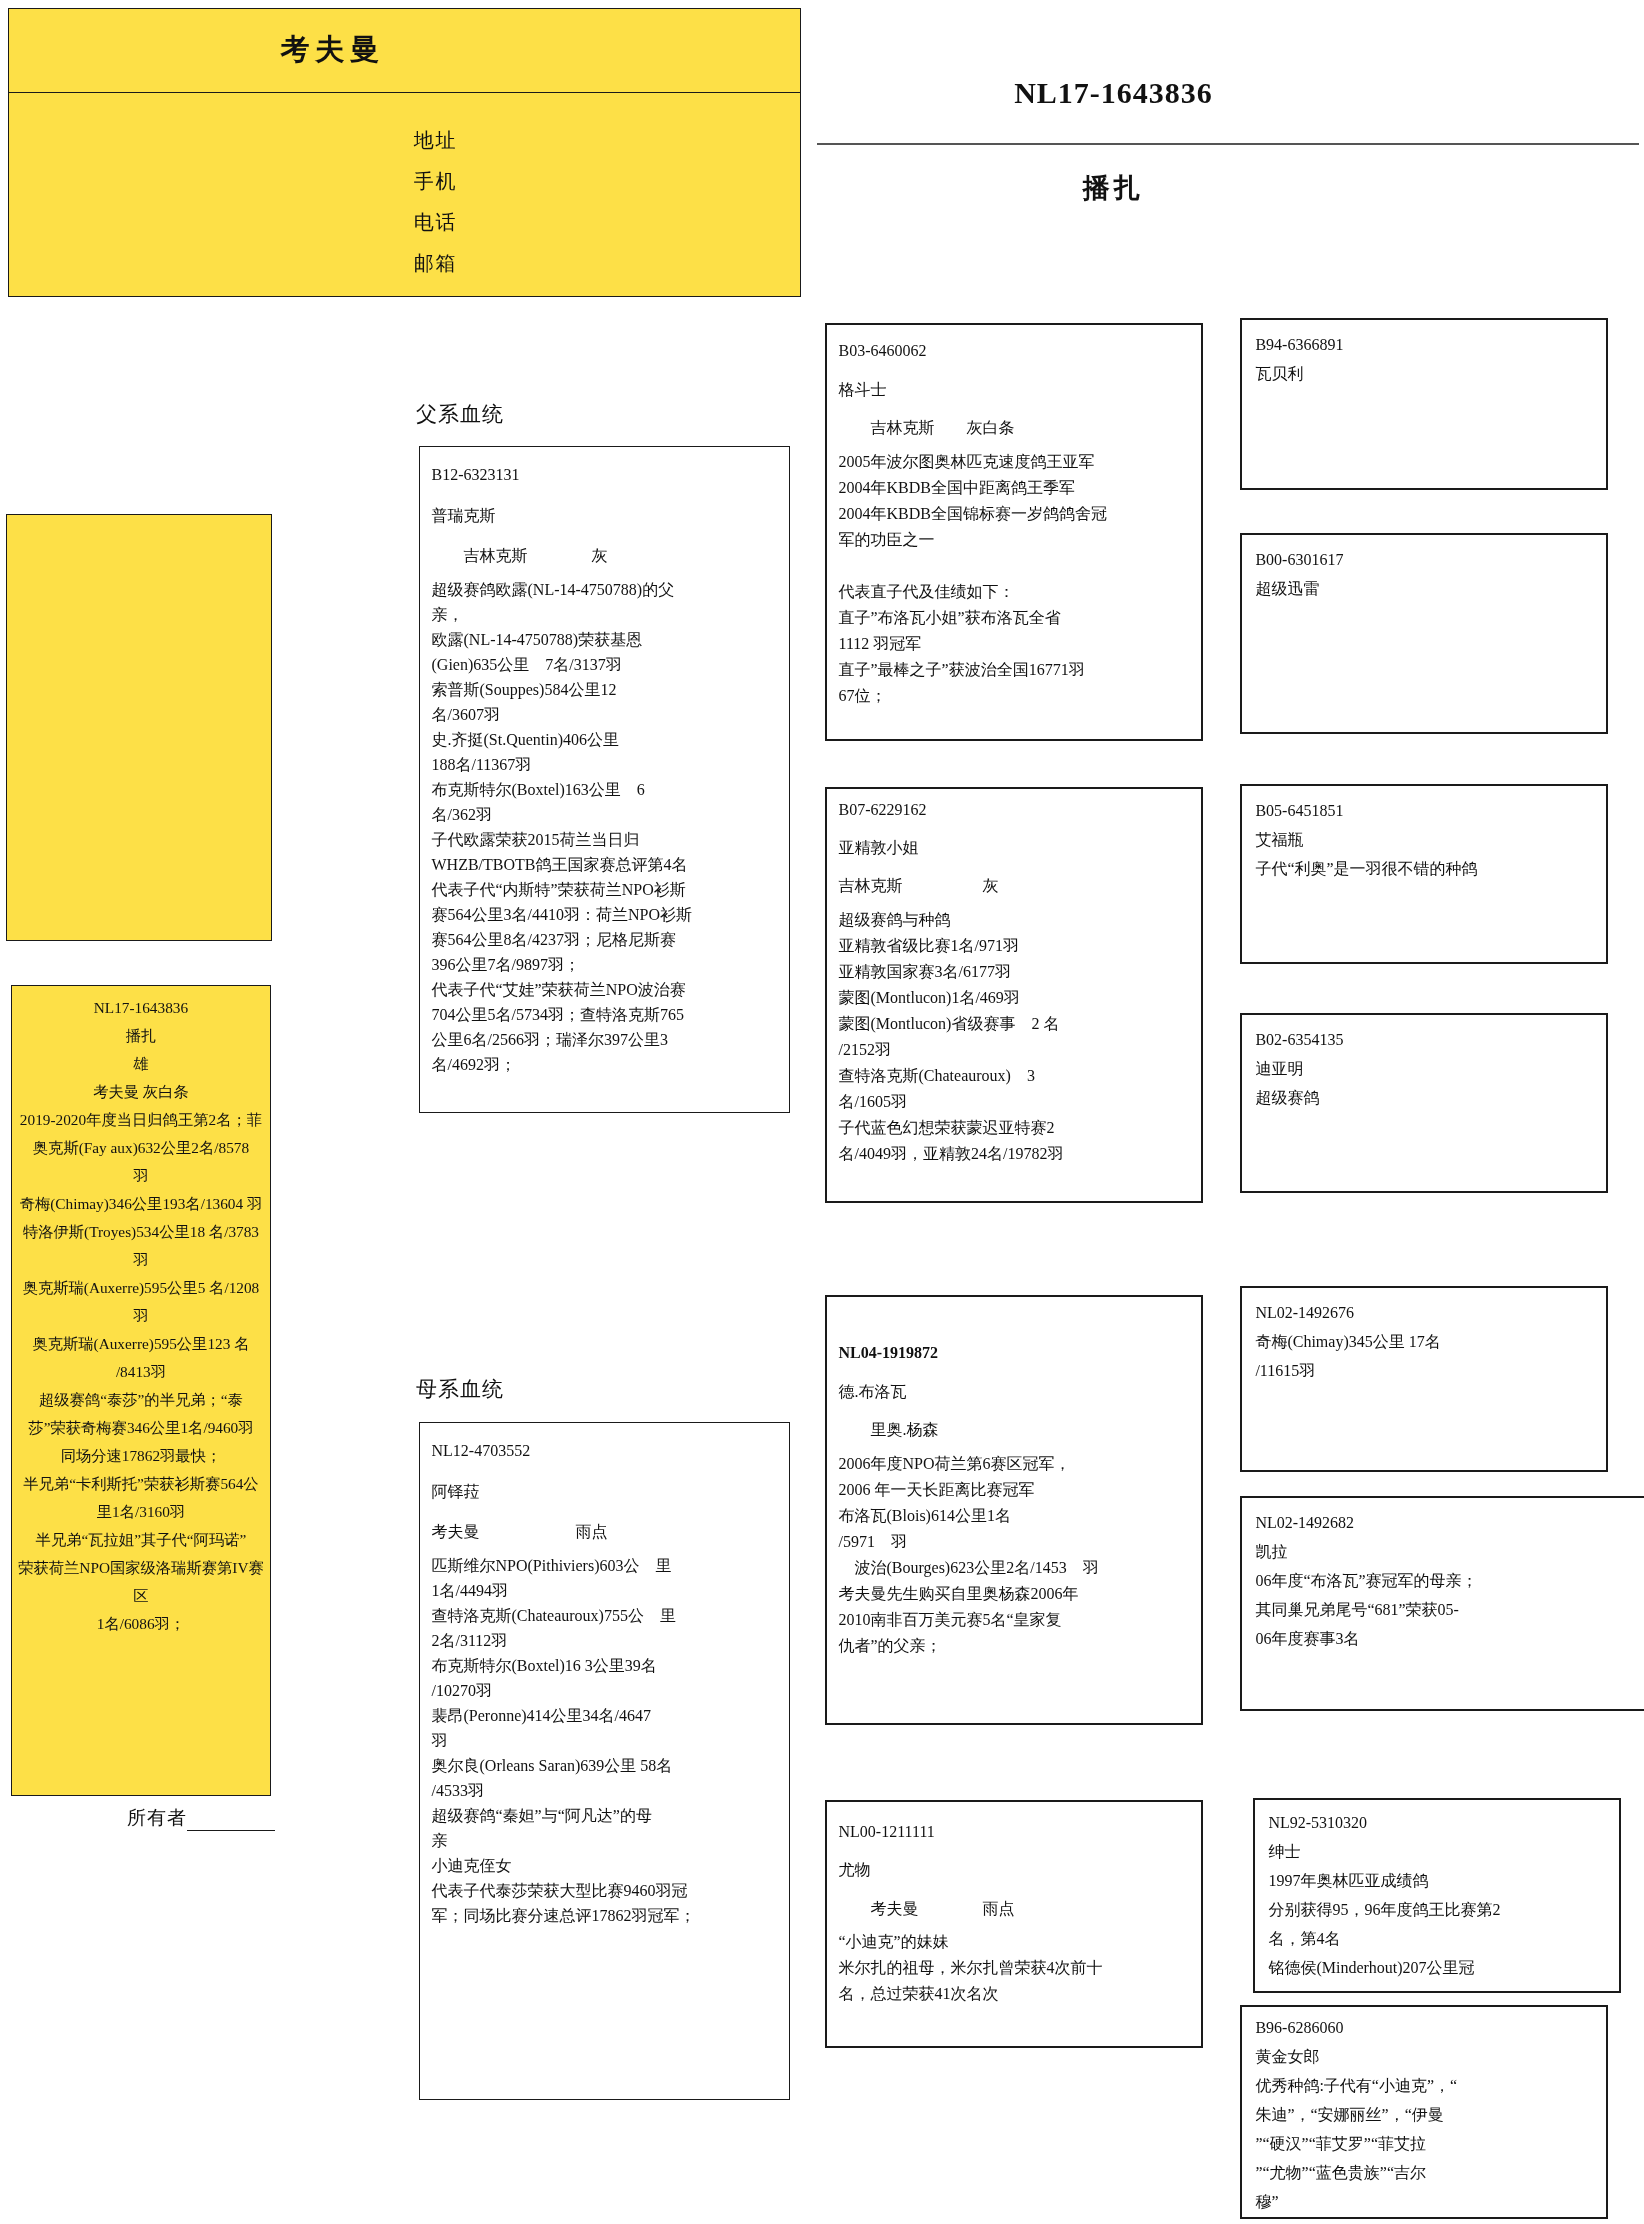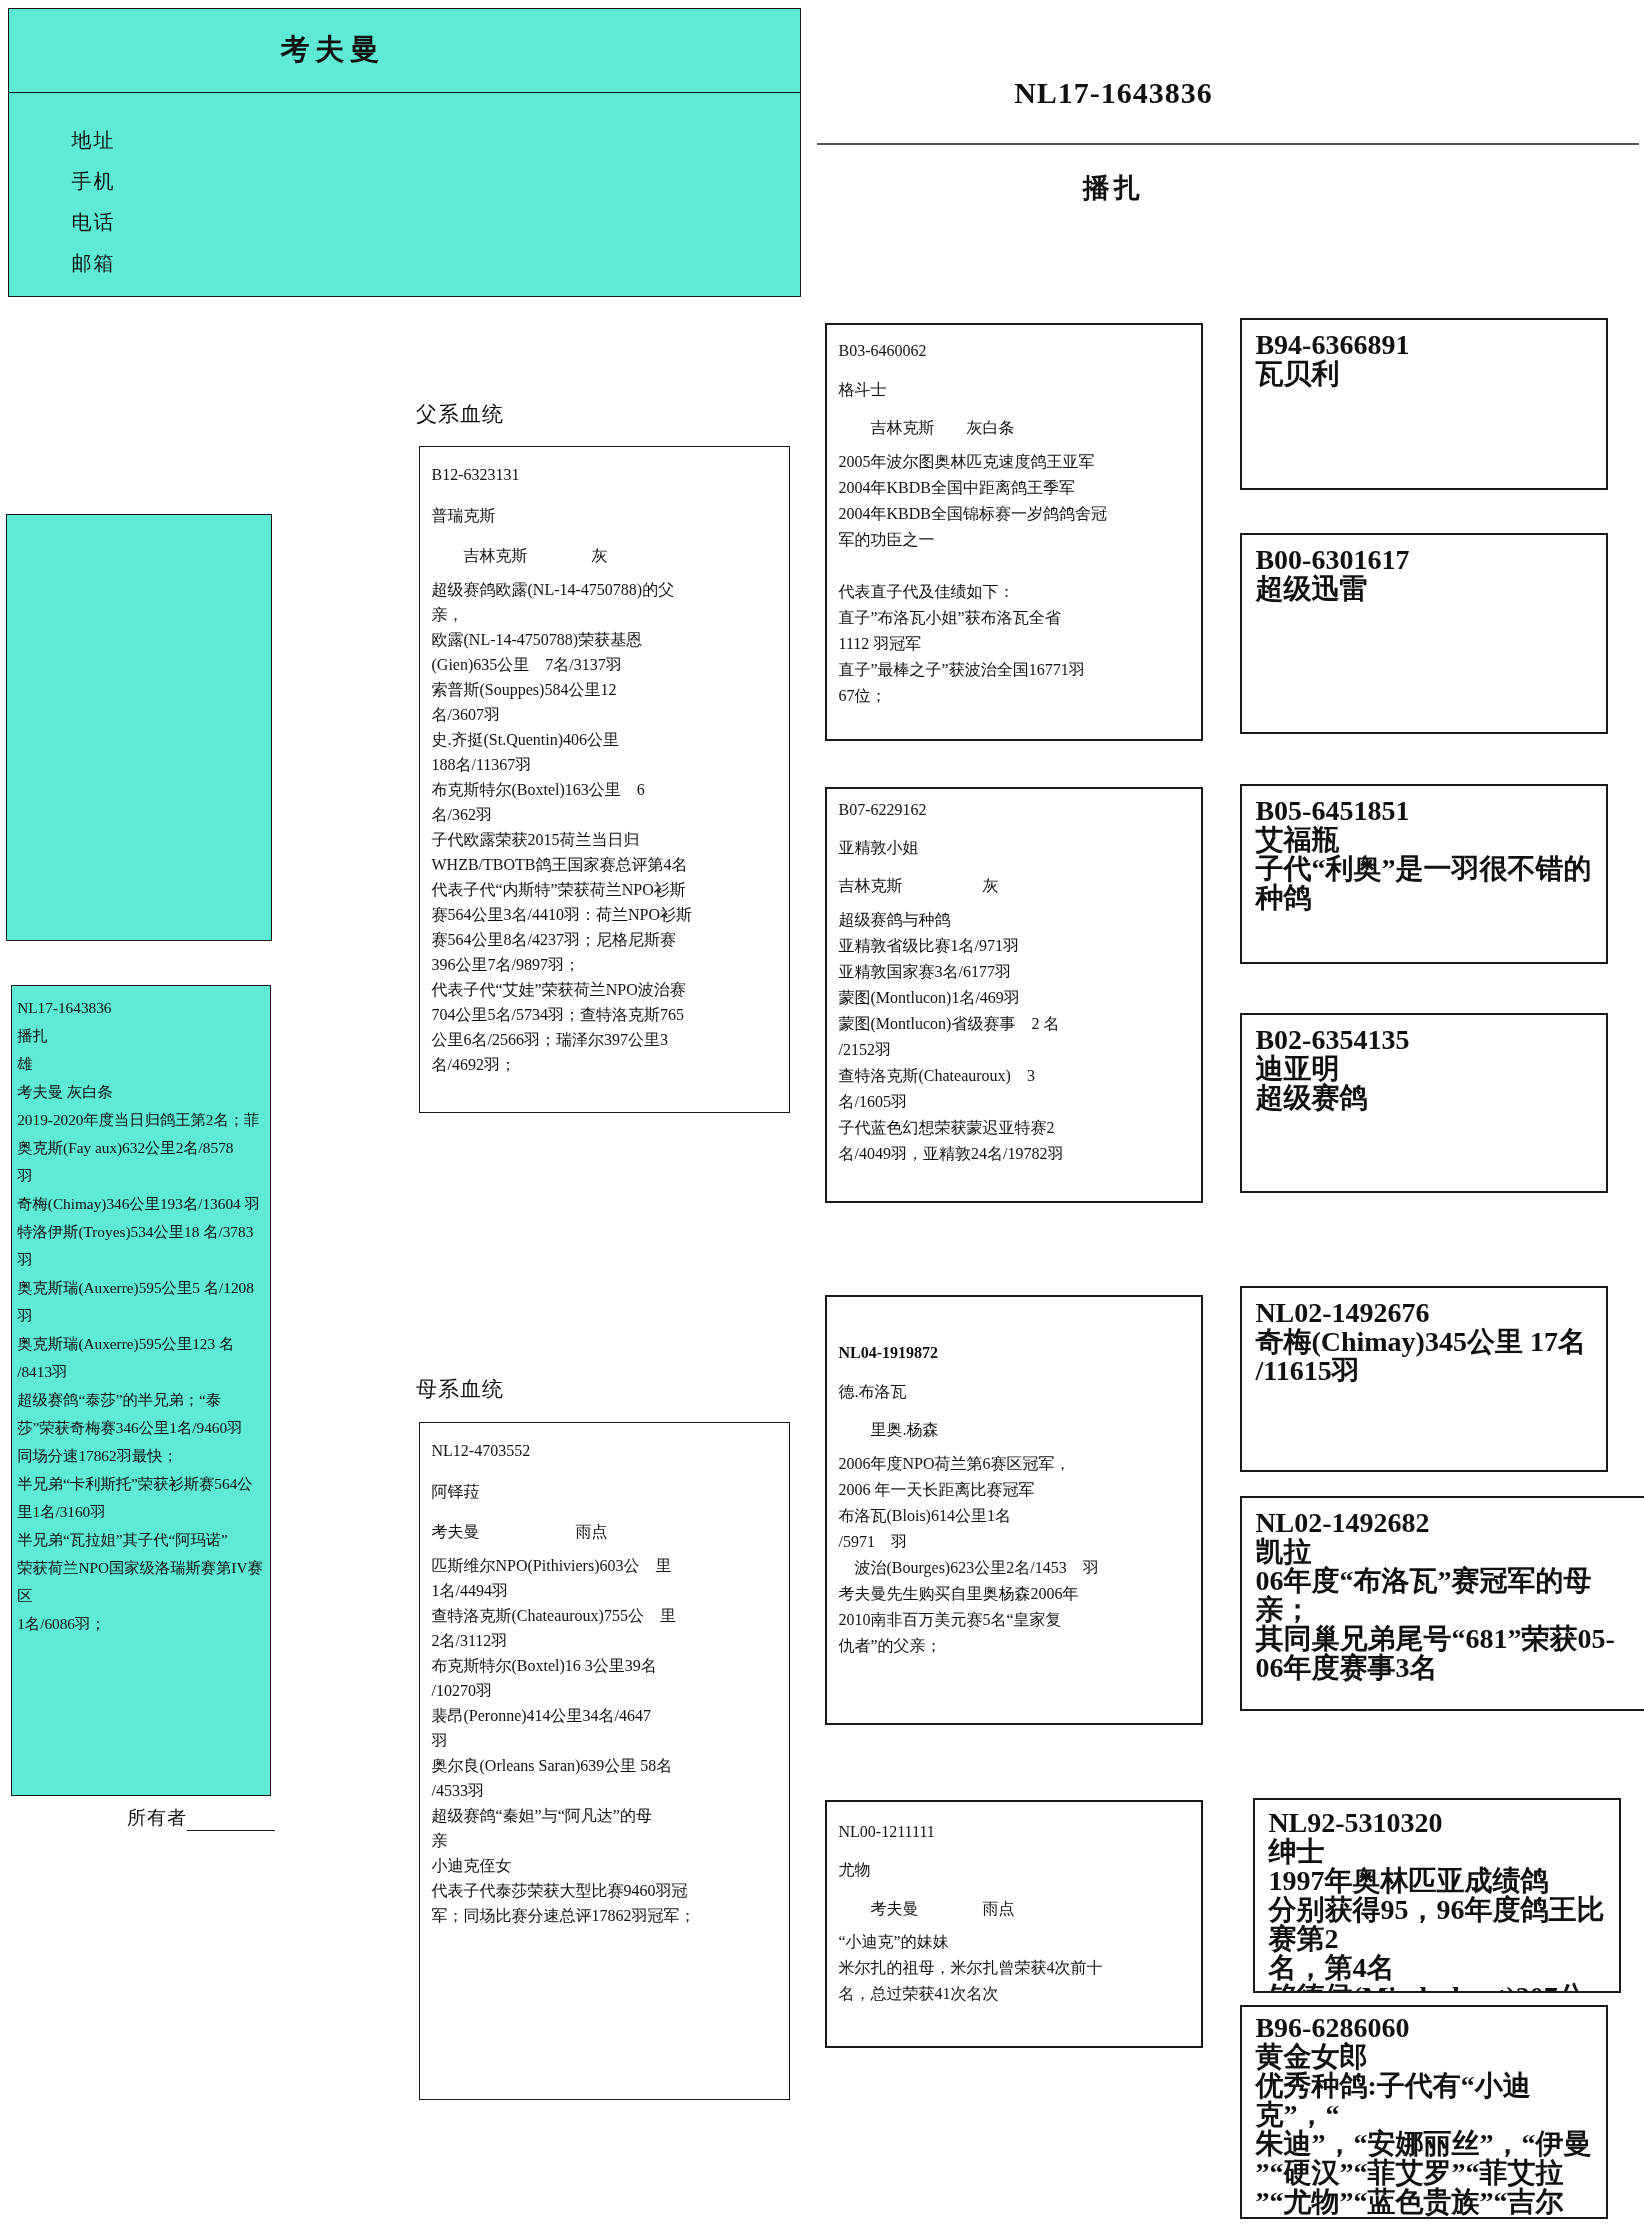--- a/index.html
+++ b/index.html
@@ -4,21 +4,21 @@
 <style>
   html,body{margin:0;padding:0;background:#ffffff;}
   body{
     position:relative;
     width:1644px;height:2224px;
     font-family:"Liberation Serif","DejaVu Serif",serif;
     color:#111;
   }
   *{box-sizing:border-box;}
   .abs{position:absolute;}
-  .box{position:absolute;border:1.9px solid #1a1a1a;background:#5eead4;overflow:hidden;}
+  .box{position:absolute;border:1.9px solid #1a1a1a;background:#fde047;overflow:hidden;text-align:center;}
   
   .contact-title{
     height:84px;border-bottom:1.9px solid #1a1a1a;
     display:flex;align-items:center;justify-content:center;
     padding-right:143px;
     font-size:29px;font-weight:bold;letter-spacing:5.7px;
   }
   .contact-fields{padding:27px 0 0 63px;font-size:20px;}
   .contact-fields div{line-height:41px;letter-spacing:1.9px;}
   
@@ -34,21 +34,21 @@
   .pbox{position:absolute;border:2.9px solid #1a1a1a;background:#fff;overflow:hidden;
     font-size:16px;line-height:26px;word-break:break-all;}
   .pbox .p-ring{margin-bottom:12.4px;}
   .pbox .p-name{margin-bottom:12.4px;}
   .pbox .p-strain{margin-bottom:7.6px;white-space:pre-line;}
   .pbox .p-desc{white-space:pre-line;}
   .pbox.wide{border-width:1.9px;line-height:25px;}
   .pbox.wide .p-ring{margin-bottom:15.3px;}
   .pbox.wide .p-name{margin-bottom:15.3px;}
   .pbox.wide .p-strain{margin-bottom:9.6px;}
-  .pbox.right{font-size:28px;line-height:29px;font-weight:bold;}
+  .pbox.right{font-size:16px;line-height:29px;}
   .pbox.right .p-ring,.pbox.right .p-name{margin-bottom:0;}
   .ring-bold .p-ring{font-weight:bold;margin-top:28px;}
   
   .owner{font-size:19px;letter-spacing:1px;}
   .owner .blank{display:inline-block;width:88px;border-bottom:1.9px solid #1a1a1a;height:19px;vertical-align:bottom;}
 </style>
 </head>
 <body>
 
 <div class="box" style="left:7.6px;top:7.6px;width:793px;height:289px;">

